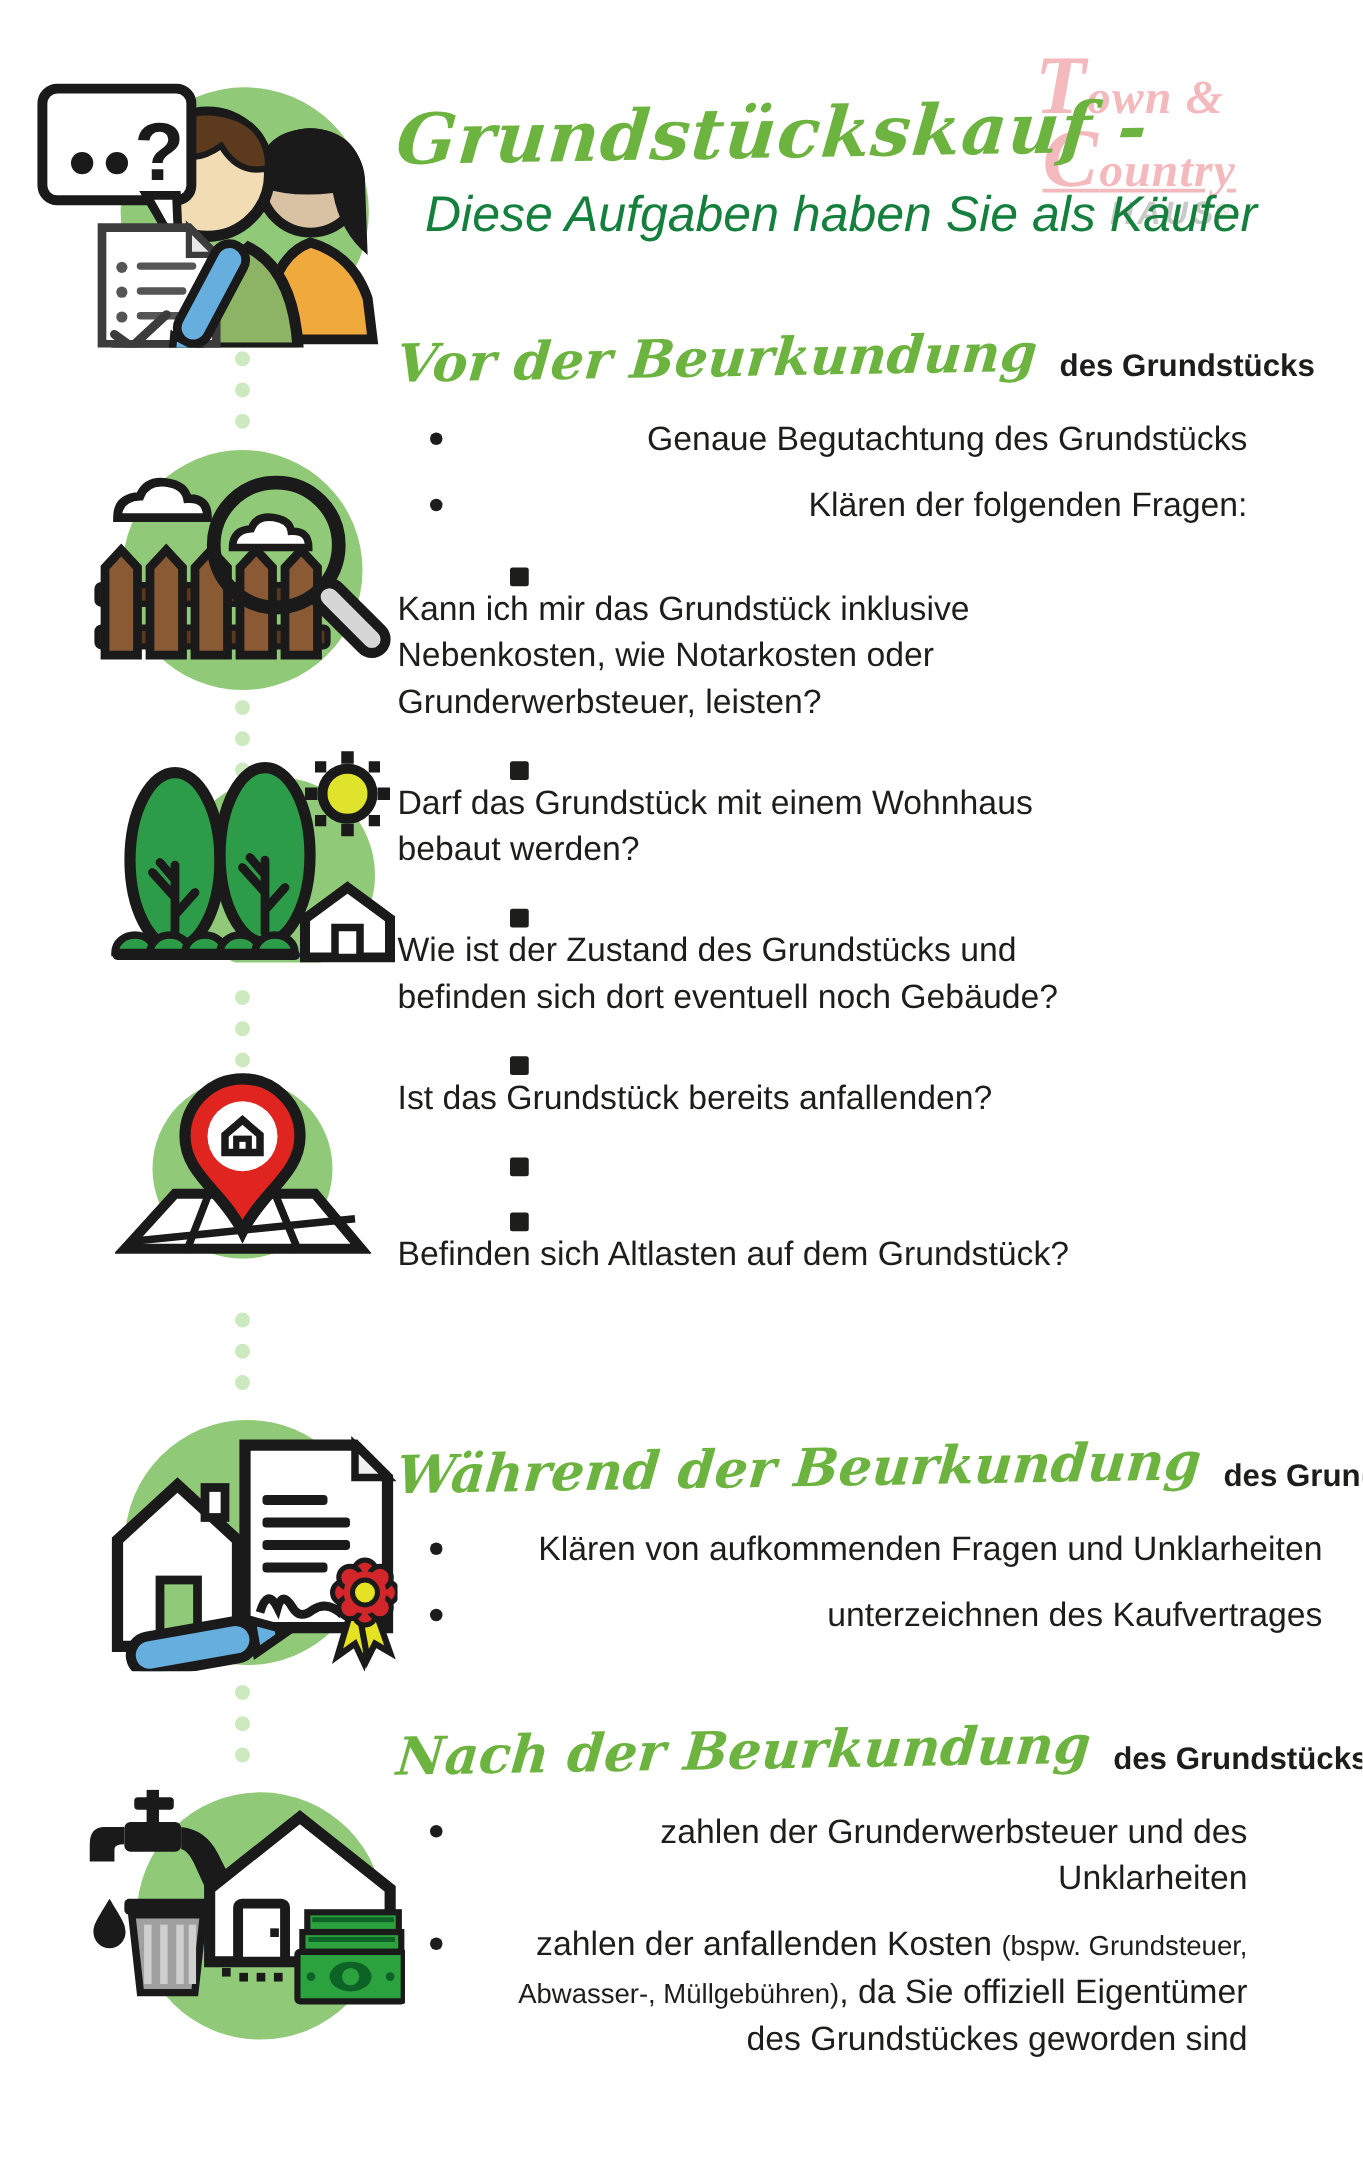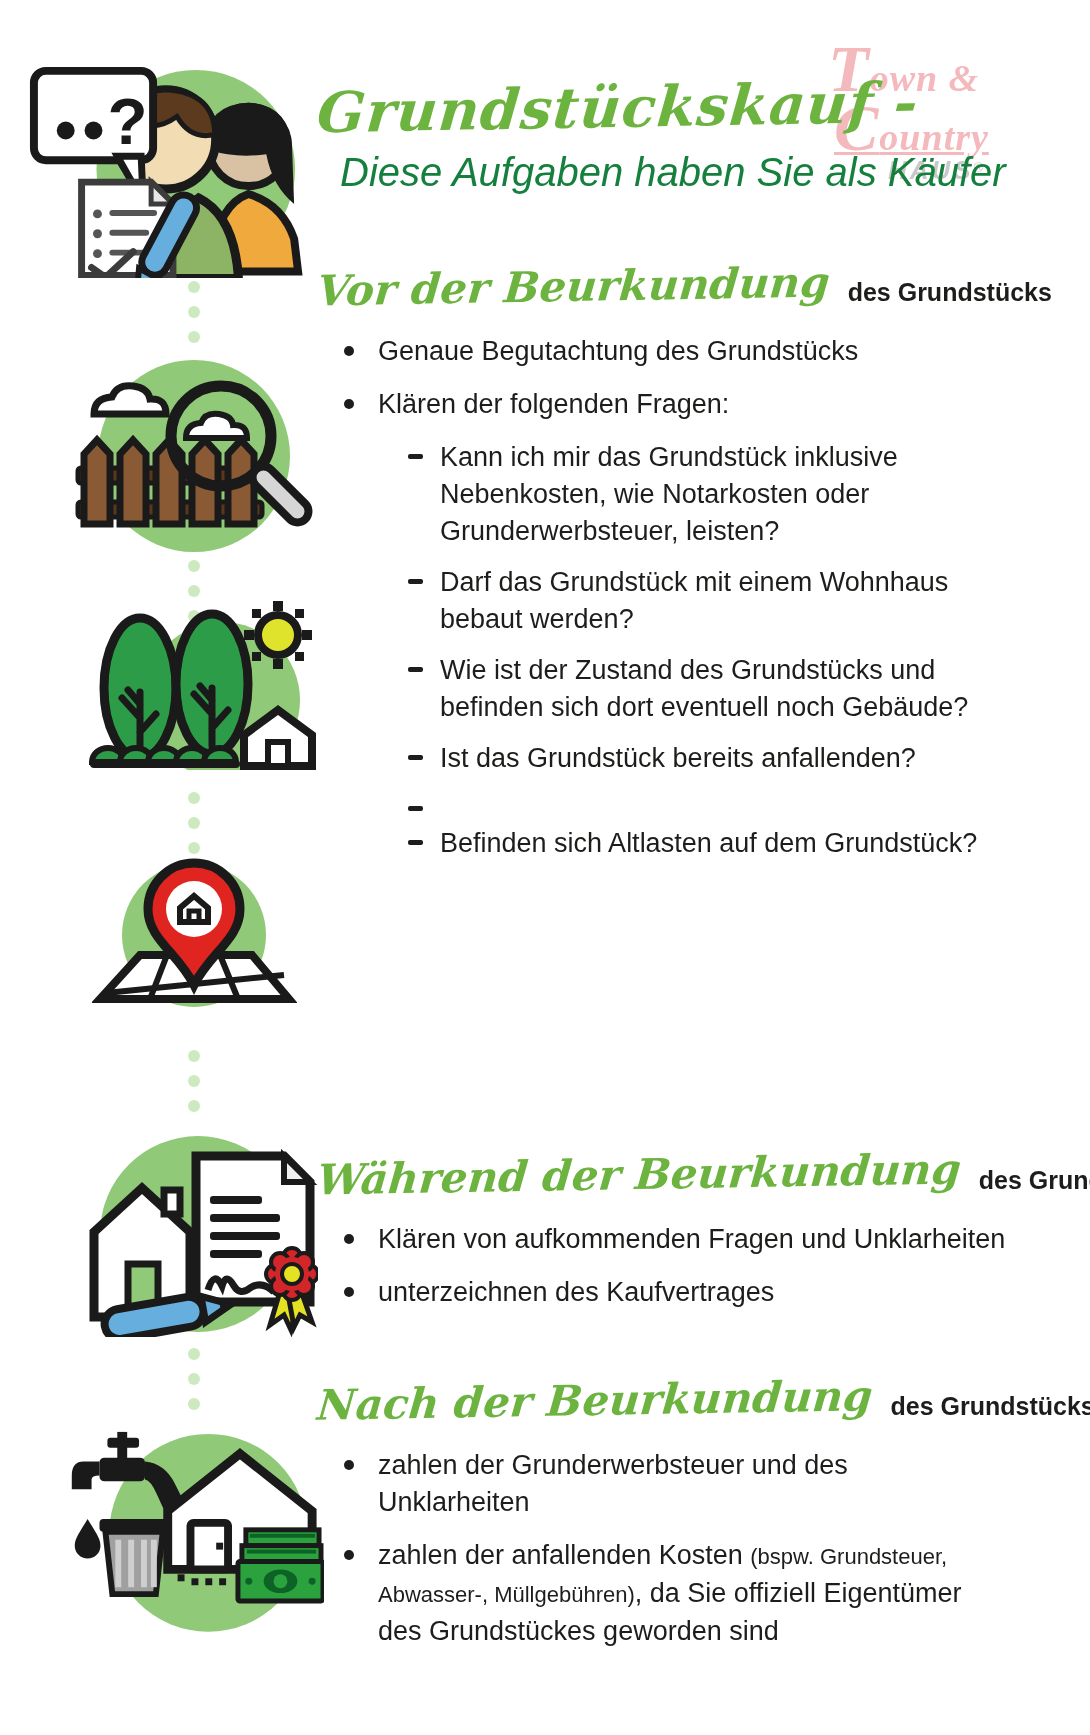--- a/index.html
+++ b/index.html
@@ -42,27 +42,27 @@
   .page-title{font-size:56px;letter-spacing:1px;}
   .subtitle{margin:10px 0 0 22px;font-size:40px;font-style:italic;color:#15803d;}
 
   .sec-heading{white-space:nowrap;margin-bottom:22px;}
   .sec-heading .script{font-size:42px;}
   .sec-heading .rest{font-size:25px;font-weight:bold;color:#1d1d1b;margin-left:14px;}
 
   .bullet-row{display:flex;margin-bottom:16px;}
   .bullet-marker{flex:0 0 10px;width:10px;height:10px;border-radius:50%;
                  background:#1d1d1b;margin:13px 24px 0 26px;}
-  .bullet-text{font-size:27px;line-height:37px;}
+  .bullet-text{font-size:27px;line-height:37px;text-align:right;}
   .sec-vor .bullet-text{width:620px;}
   .sec-waehrend .bullet-text{width:700px;}
   .sec-nach .bullet-text{width:620px;}
 
   .q-list{margin-top:6px;}
-  .q{display:flex;margin-bottom:14px;}
+  .q{display:flex;margin-bottom:14px;flex-direction:column;}
   .dash-marker{flex:0 0 15px;width:15px;height:5px;border-radius:2px;
                background:#1d1d1b;margin:15px 17px 0 90px;}
   .q-body{width:580px;font-size:27px;line-height:37px;}
   .q-note{font-size:22px;line-height:31px;margin-top:2px;}
 
   .small-inline{font-size:22px;}
 </style>
 </head>
 <body>
 

